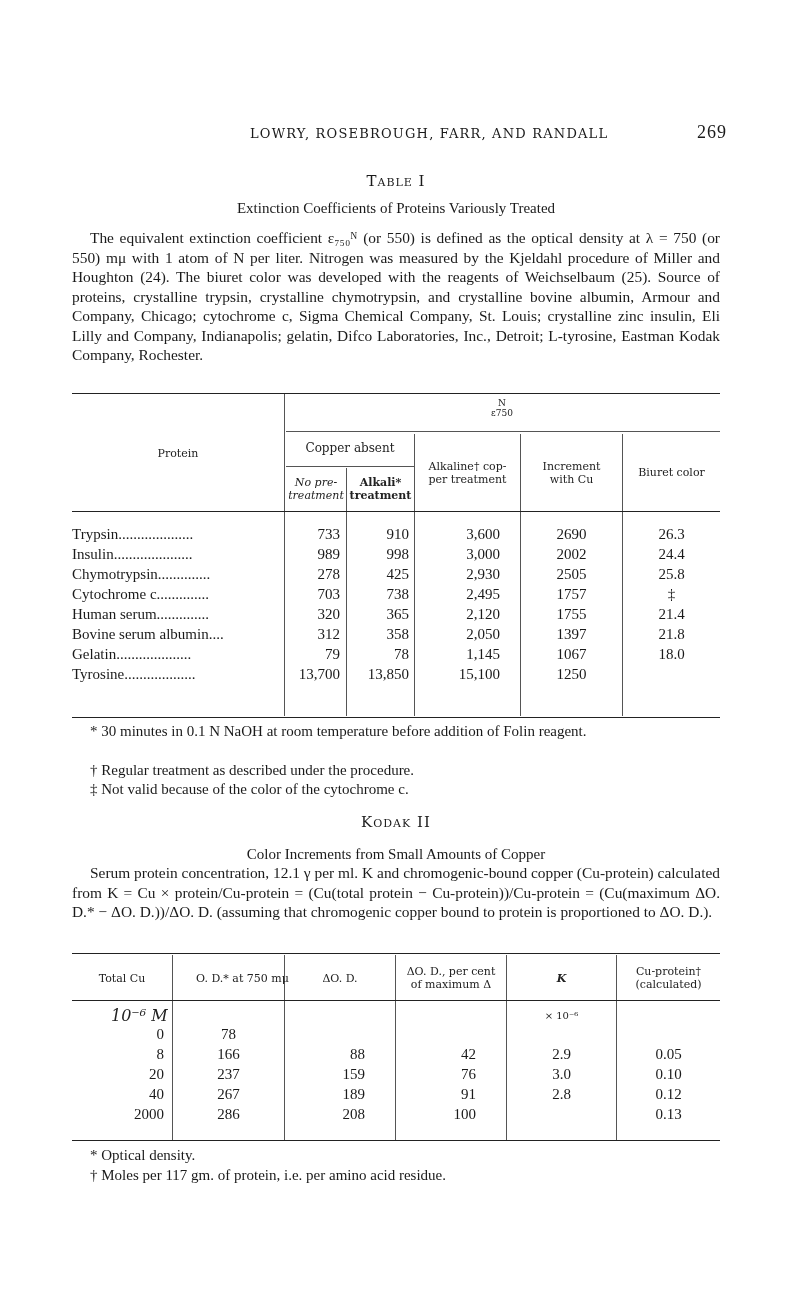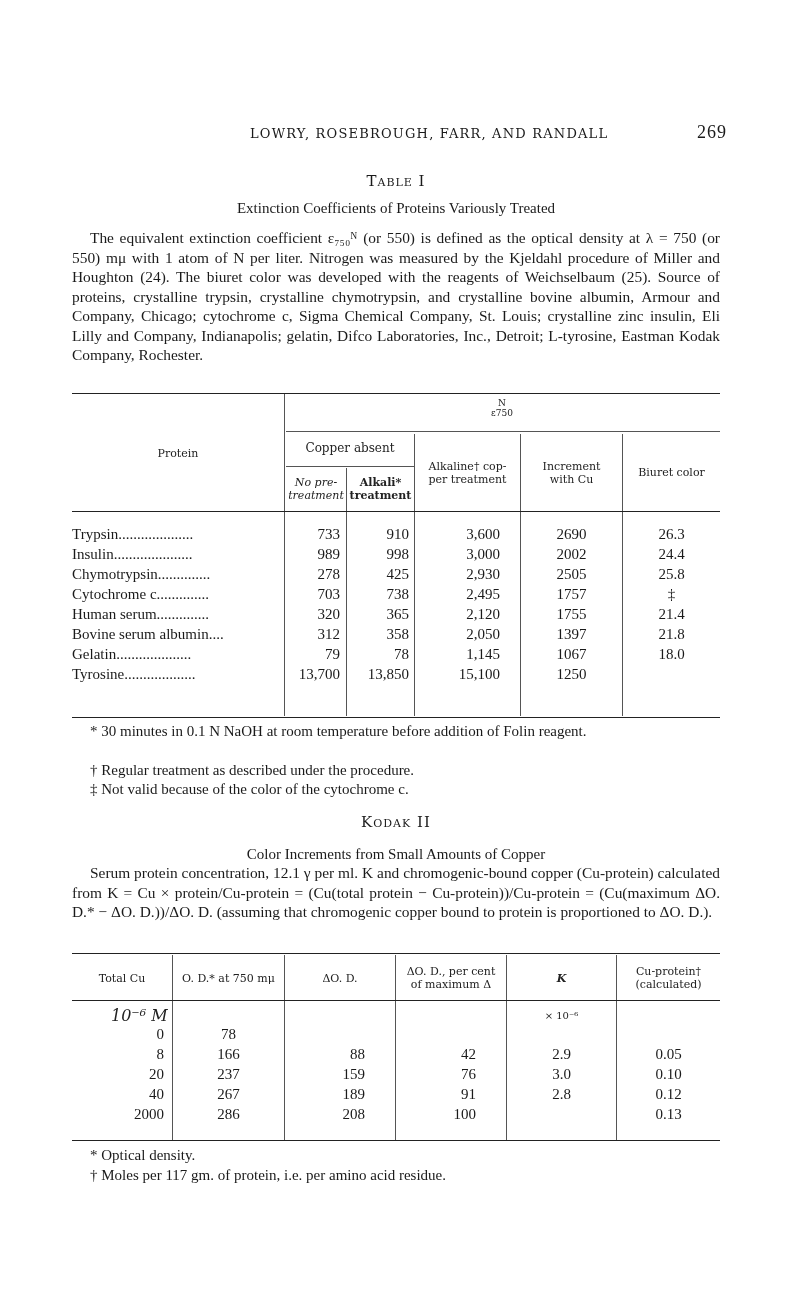--- a/index.html
+++ b/index.html
@@ -184,21 +184,21 @@
 
 <div>
   <div class="rule" style="top:953px;"></div>
   <div class="vline" style="left:172px; top:955px; height:185px;"></div>
   <div class="vline" style="left:284px; top:955px; height:185px;"></div>
   <div class="vline" style="left:395px; top:955px; height:185px;"></div>
   <div class="vline" style="left:506px; top:955px; height:185px;"></div>
   <div class="vline" style="left:616px; top:955px; height:185px;"></div>
 
   <div class="hdr" style="left:72px; width:100px; top:972px;">Total  Cu</div>
-  <div class="hdr" style="left:173px; width:111px; top:972px;text-align:center;">O. D.* at 750 mμ</div>
+  <div class="hdr" style="left:187px; width:111px; top:972px;text-align:center;">O. D.* at 750 mμ</div>
   <div class="hdr" style="left:285px; width:110px; top:972px;">ΔO. D.</div>
   <div class="hdr" style="left:396px; width:110px; top:965px;">
     <span>ΔO. D., per cent</span><br>
     <span>of  maximum Δ</span>
   </div>
   <div class="hdr" style="left:507px; width:109px; top:972px; font-style:italic; font-weight:bold;">K</div>
   <div class="hdr" style="left:617px; width:103px; top:965px;text-align:center;">
     <span>Cu-protein†</span><br>
     <span>(calculated)</span>
   </div>

